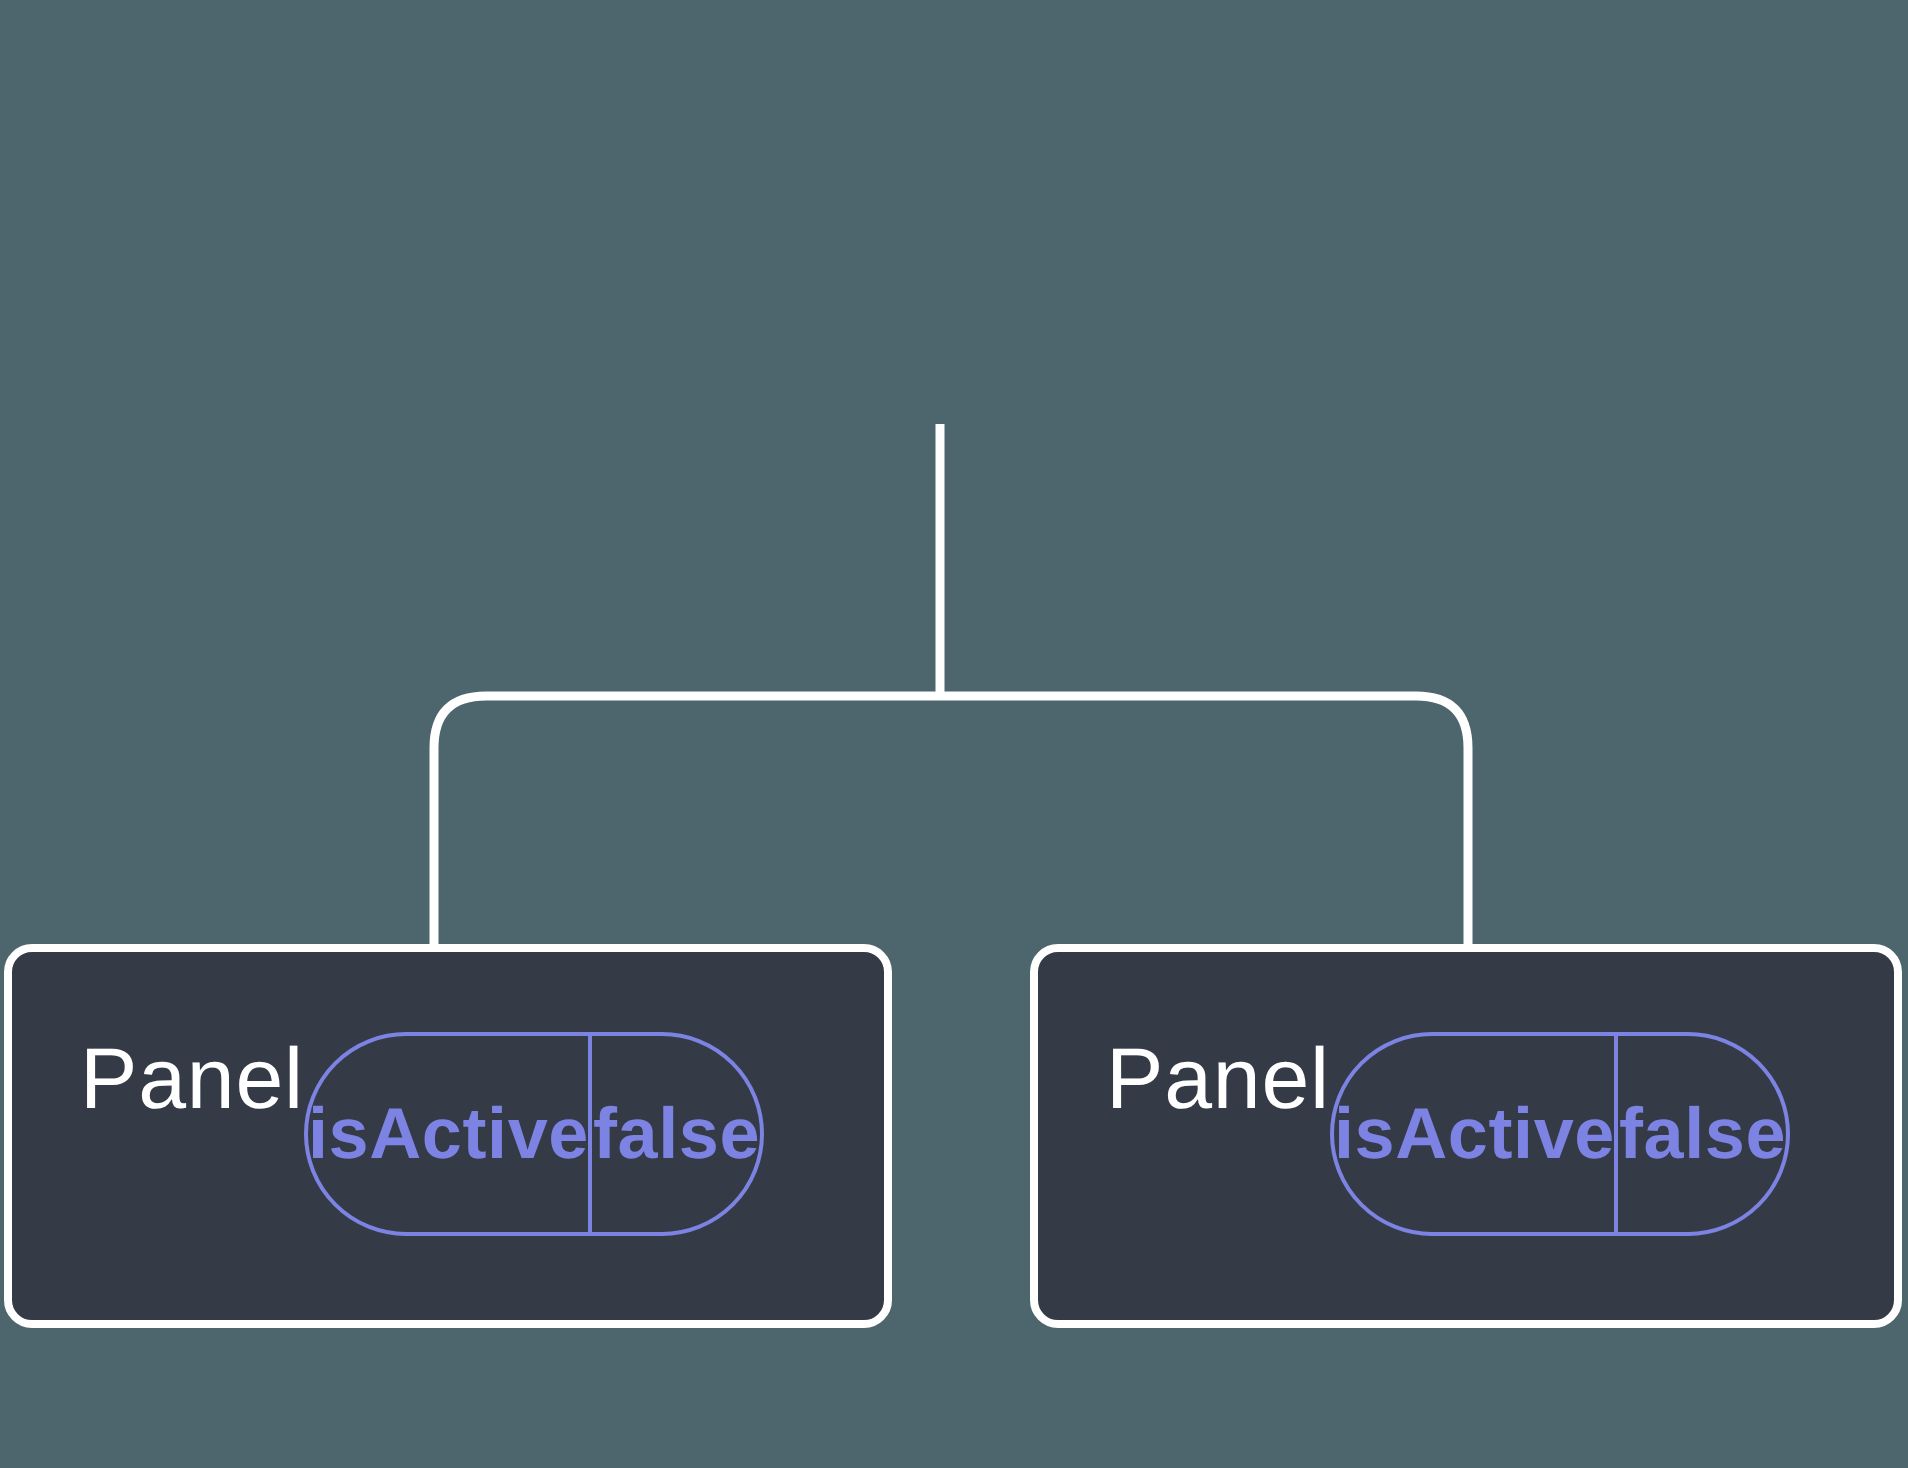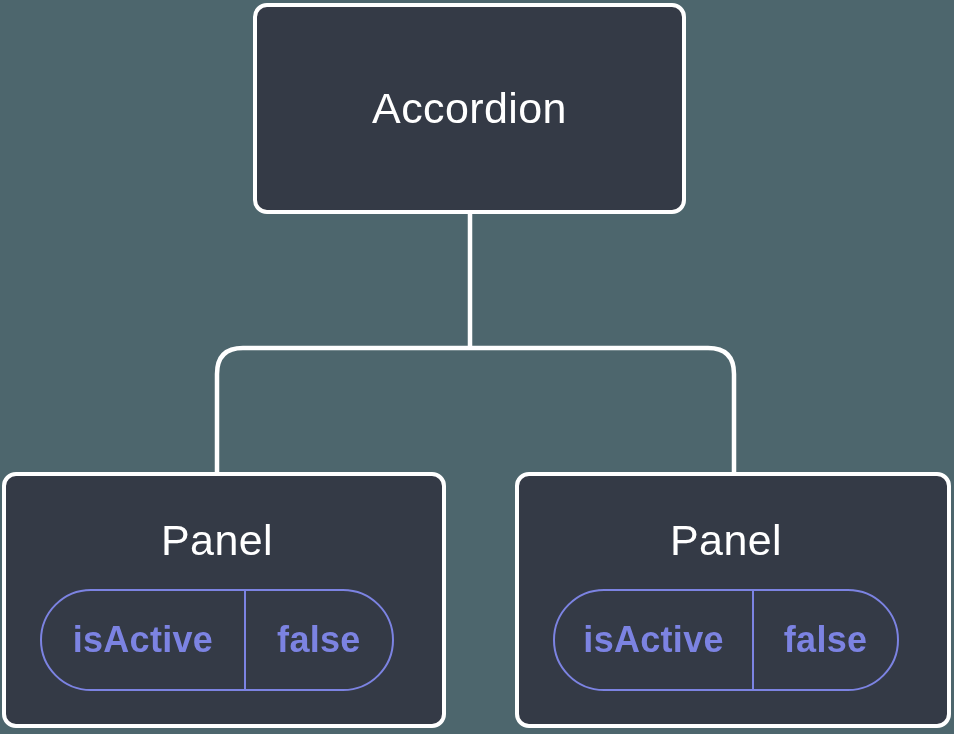--- a/index.html
+++ b/index.html
@@ -47,23 +47,23 @@
     justify-content: center;
   }
   .node-label {
     font-size: 43px;
     font-weight: 500;
     letter-spacing: 0.4px;
     color: var(--node-text);
   }
   .node-panel {
     top: 472px;
-    height: 256px;
+    height: 192px;
     display: flex;
-    flex-direction: column;
+    flex-direction: row;
     align-items: stretch;
     padding: 40px 48px 0 34px;
   }
   .node-panel-left  { left: 2px;   width: 444px; }
   .node-panel-right { left: 515px; width: 436px; }
   .panel-title {
     text-align: center;
     margin-bottom: 24px;
   }
   .prop-pill {
@@ -95,23 +95,20 @@
 </head>
 <body>
 
 <div class="canvas">
 
   <svg class="connector-svg" viewBox="0 0 954 734" xmlns="http://www.w3.org/2000/svg">
     <path d="M470 212 L470 350"></path>
     <path d="M217 472 L217 374 Q217 348 243 348 L708 348 Q734 348 734 374 L734 472"></path>
   </svg>
 
-  <div class="node node-root">
-    <span class="node-label">Accordion</span>
-  </div>
 
   <div class="node node-panel node-panel-left">
     <div class="node-label panel-title">Panel</div>
     <div class="prop-pill">
       <div class="prop-cell prop-name">isActive</div>
       <div class="prop-cell prop-value">false</div>
     </div>
   </div>
 
   <div class="node node-panel node-panel-right">

